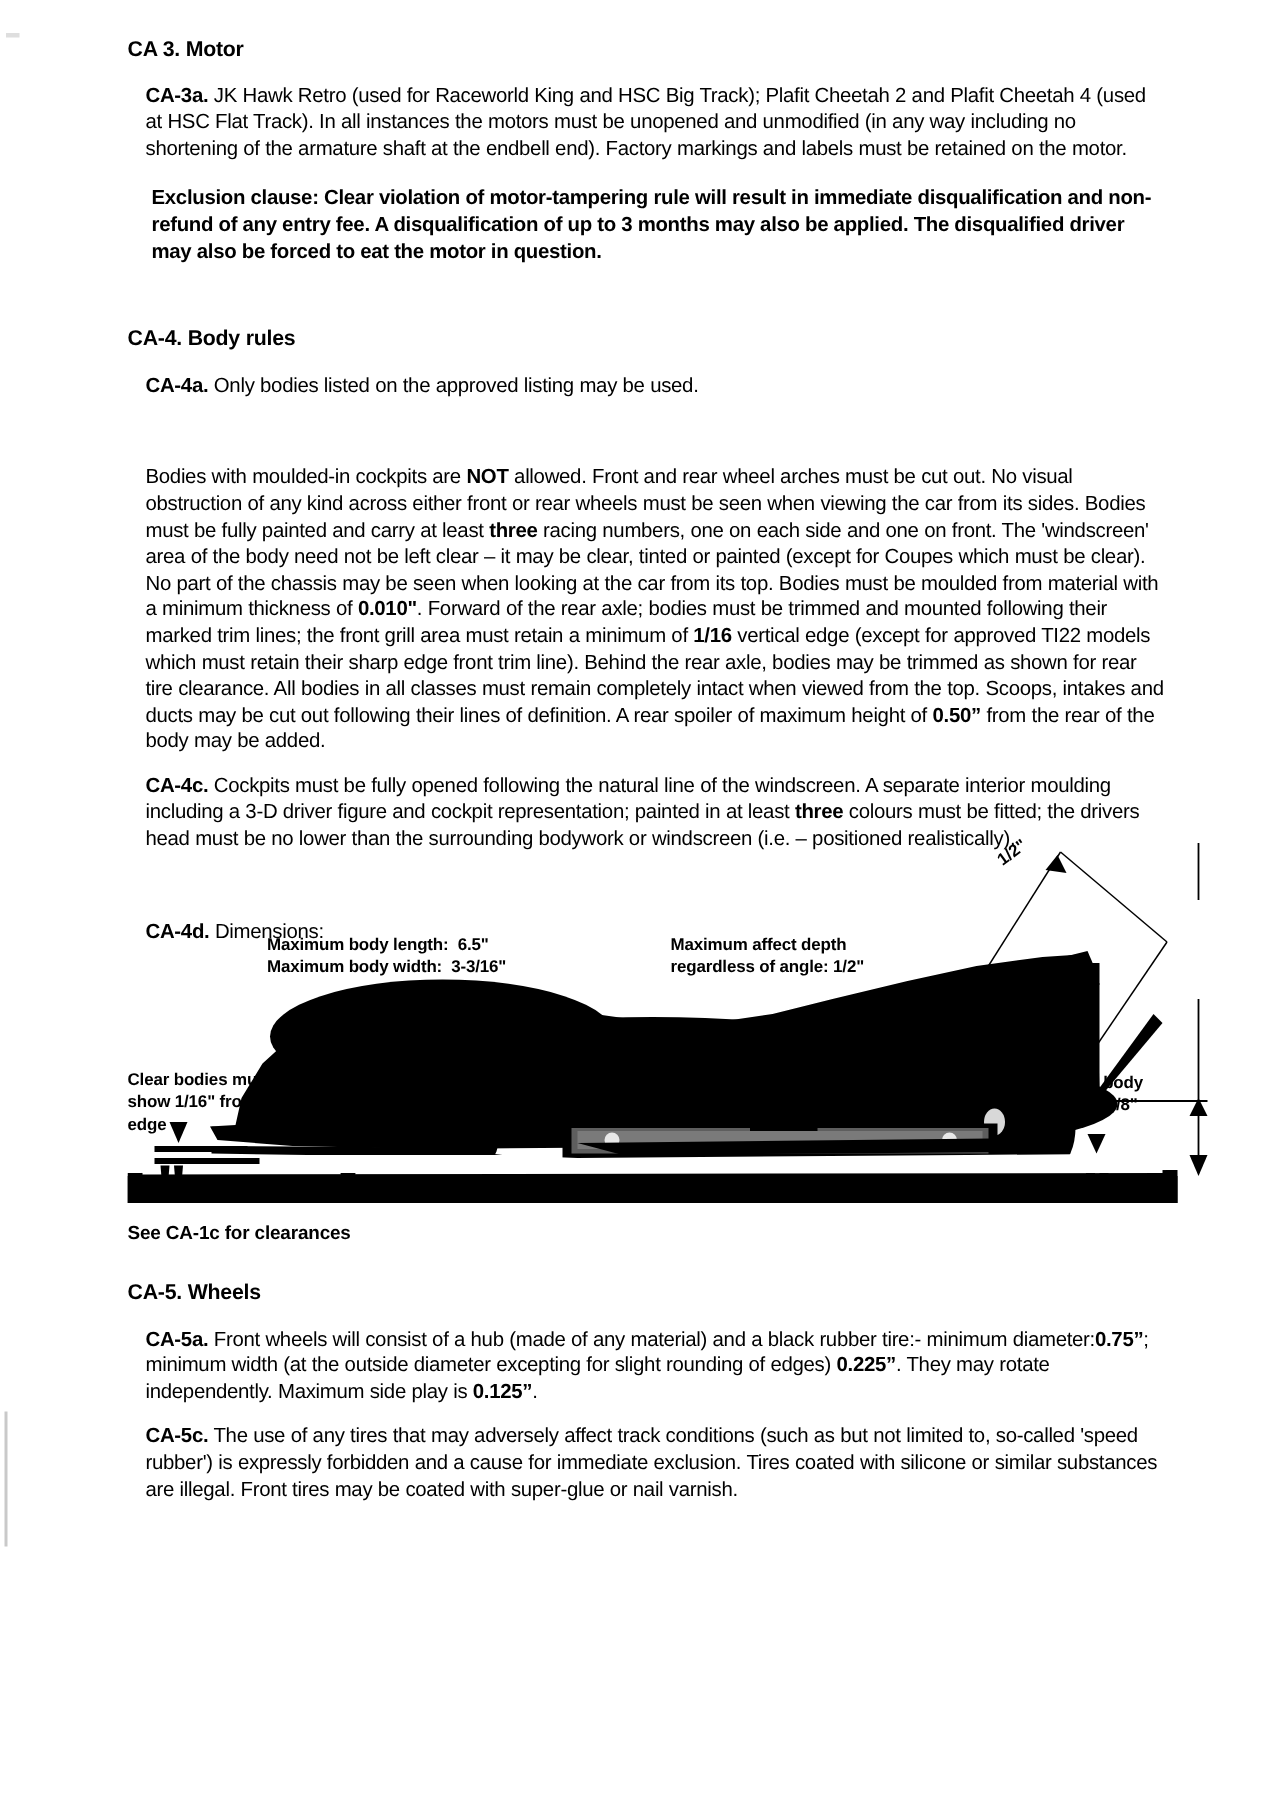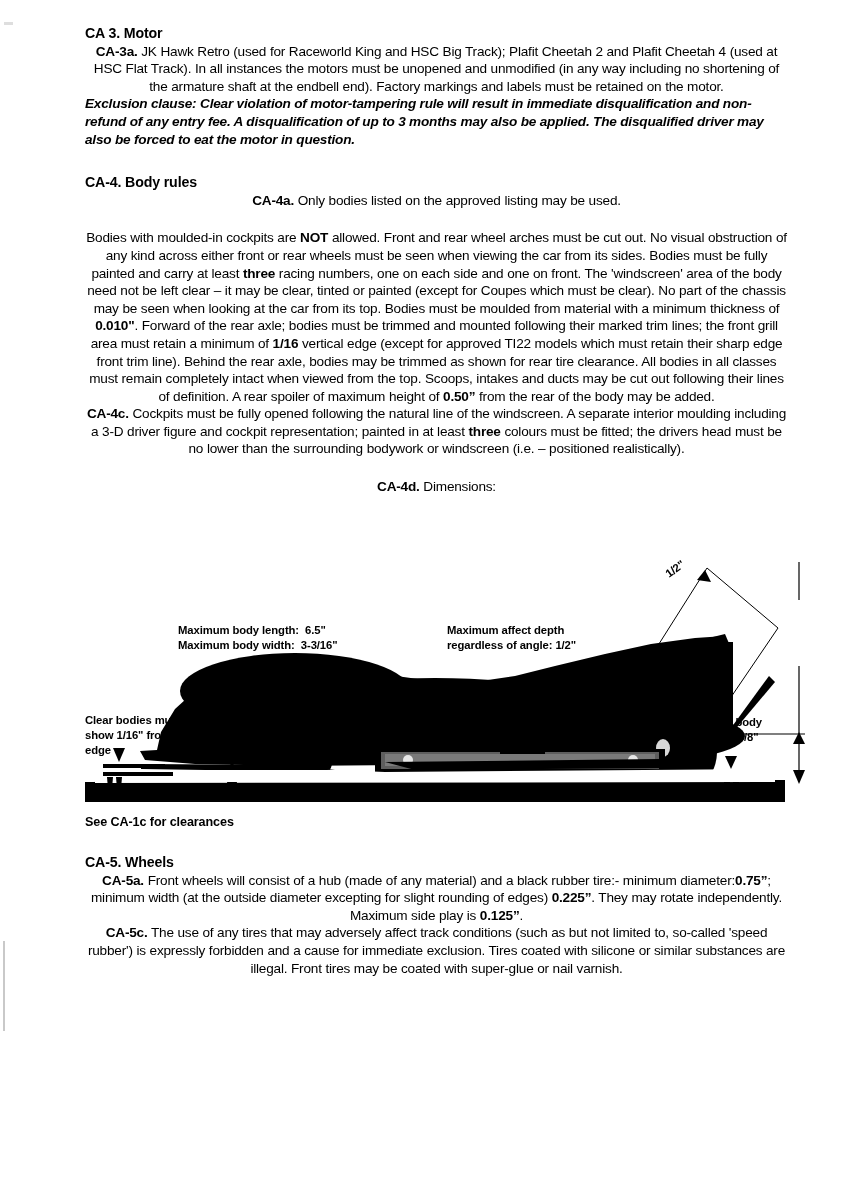--- a/index.html
+++ b/index.html
@@ -55,30 +55,29 @@
     font-size: 14.2px;
     font-weight: bold;
     line-height: 17.6px;
     letter-spacing: -0.15px;
     margin: 0;
   }
   p.body {
     font-size: 13.6px;
     line-height: 17.6px;
     letter-spacing: -0.2px;
-    margin: 0;
-    text-align: center;
+    margin: 12px;
+    text-align: left;
     word-spacing: 0.1px;
   }
   p.ital {
     font-size: 13.6px;
     line-height: 17.6px;
     letter-spacing: -0.2px;
-    margin: 0;
-    font-style: italic;
+    margin: 16px;
     font-weight: bold;
   }
   b { font-weight: bold; }
   .gap-md { height: 20px; }
   .gap-lg { height: 26px; }
 
   
   .figure {
     position: absolute;
     left: 85px;

